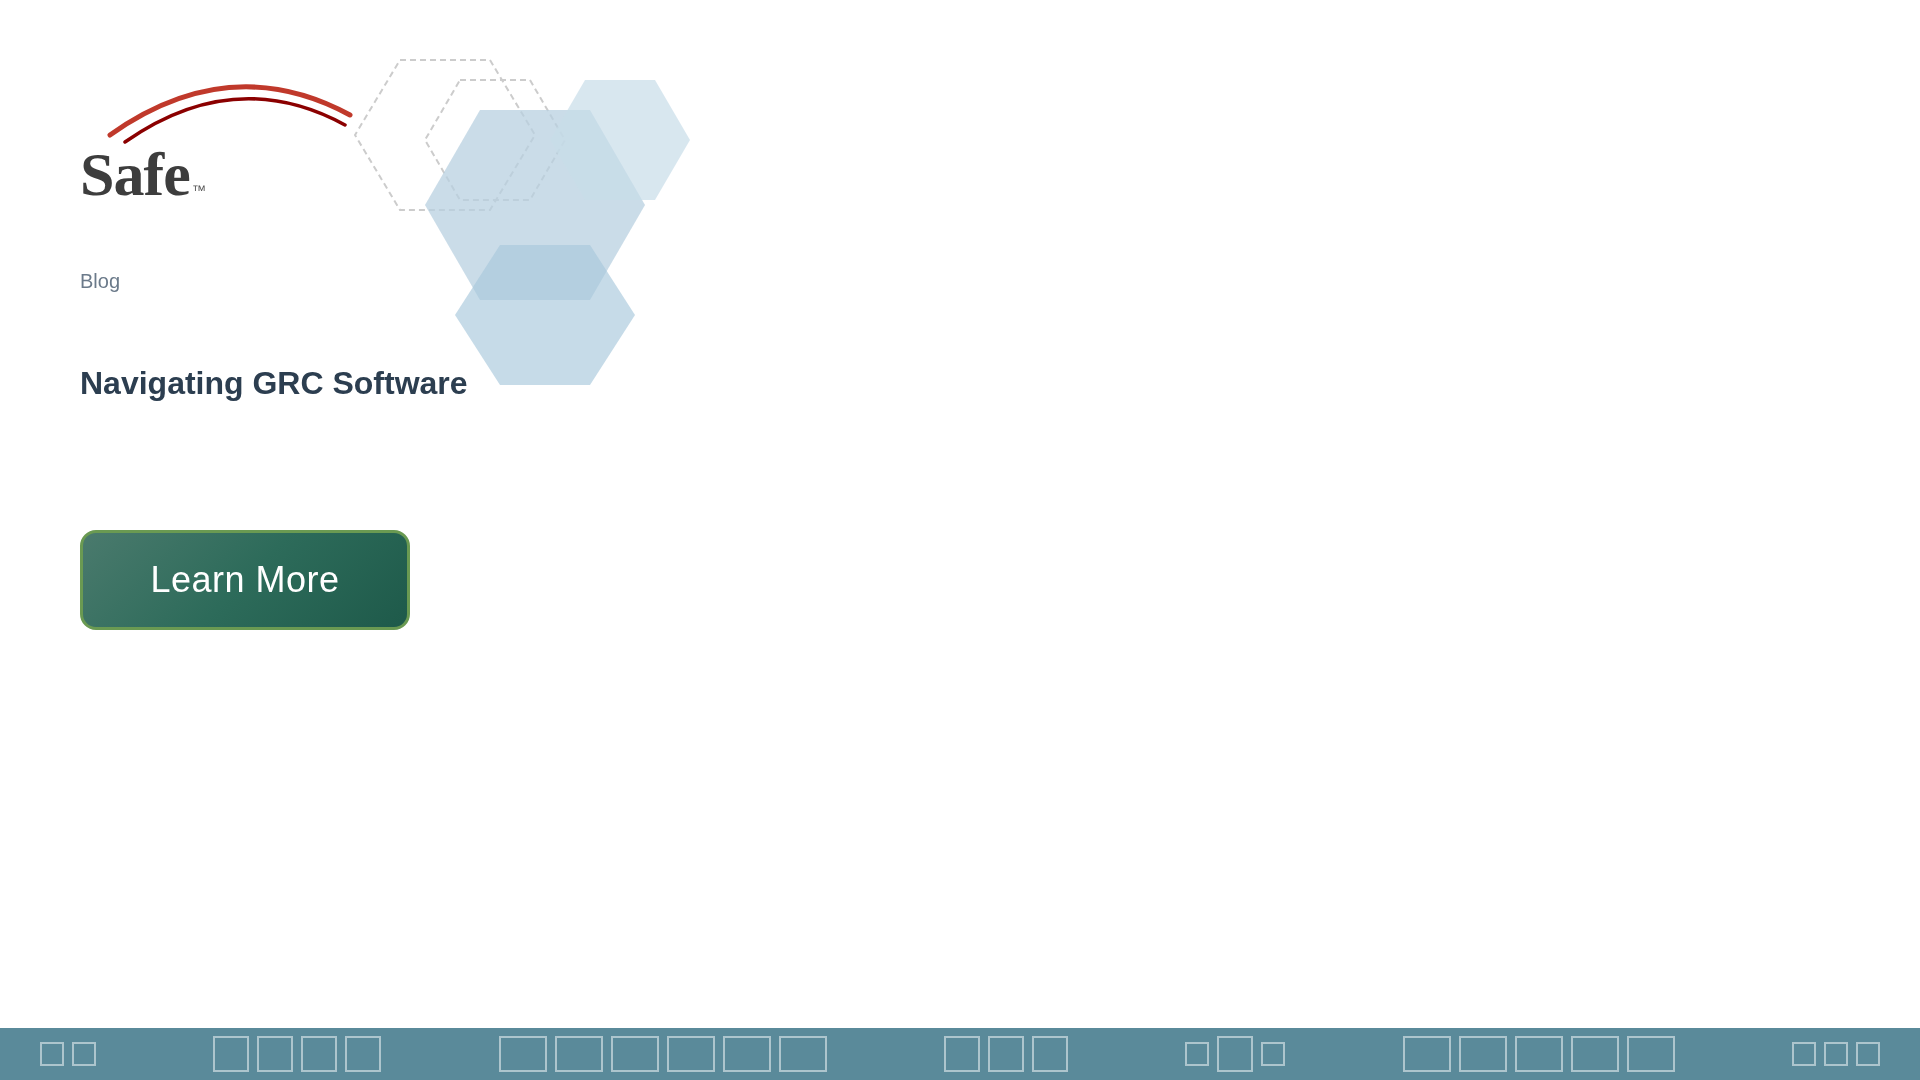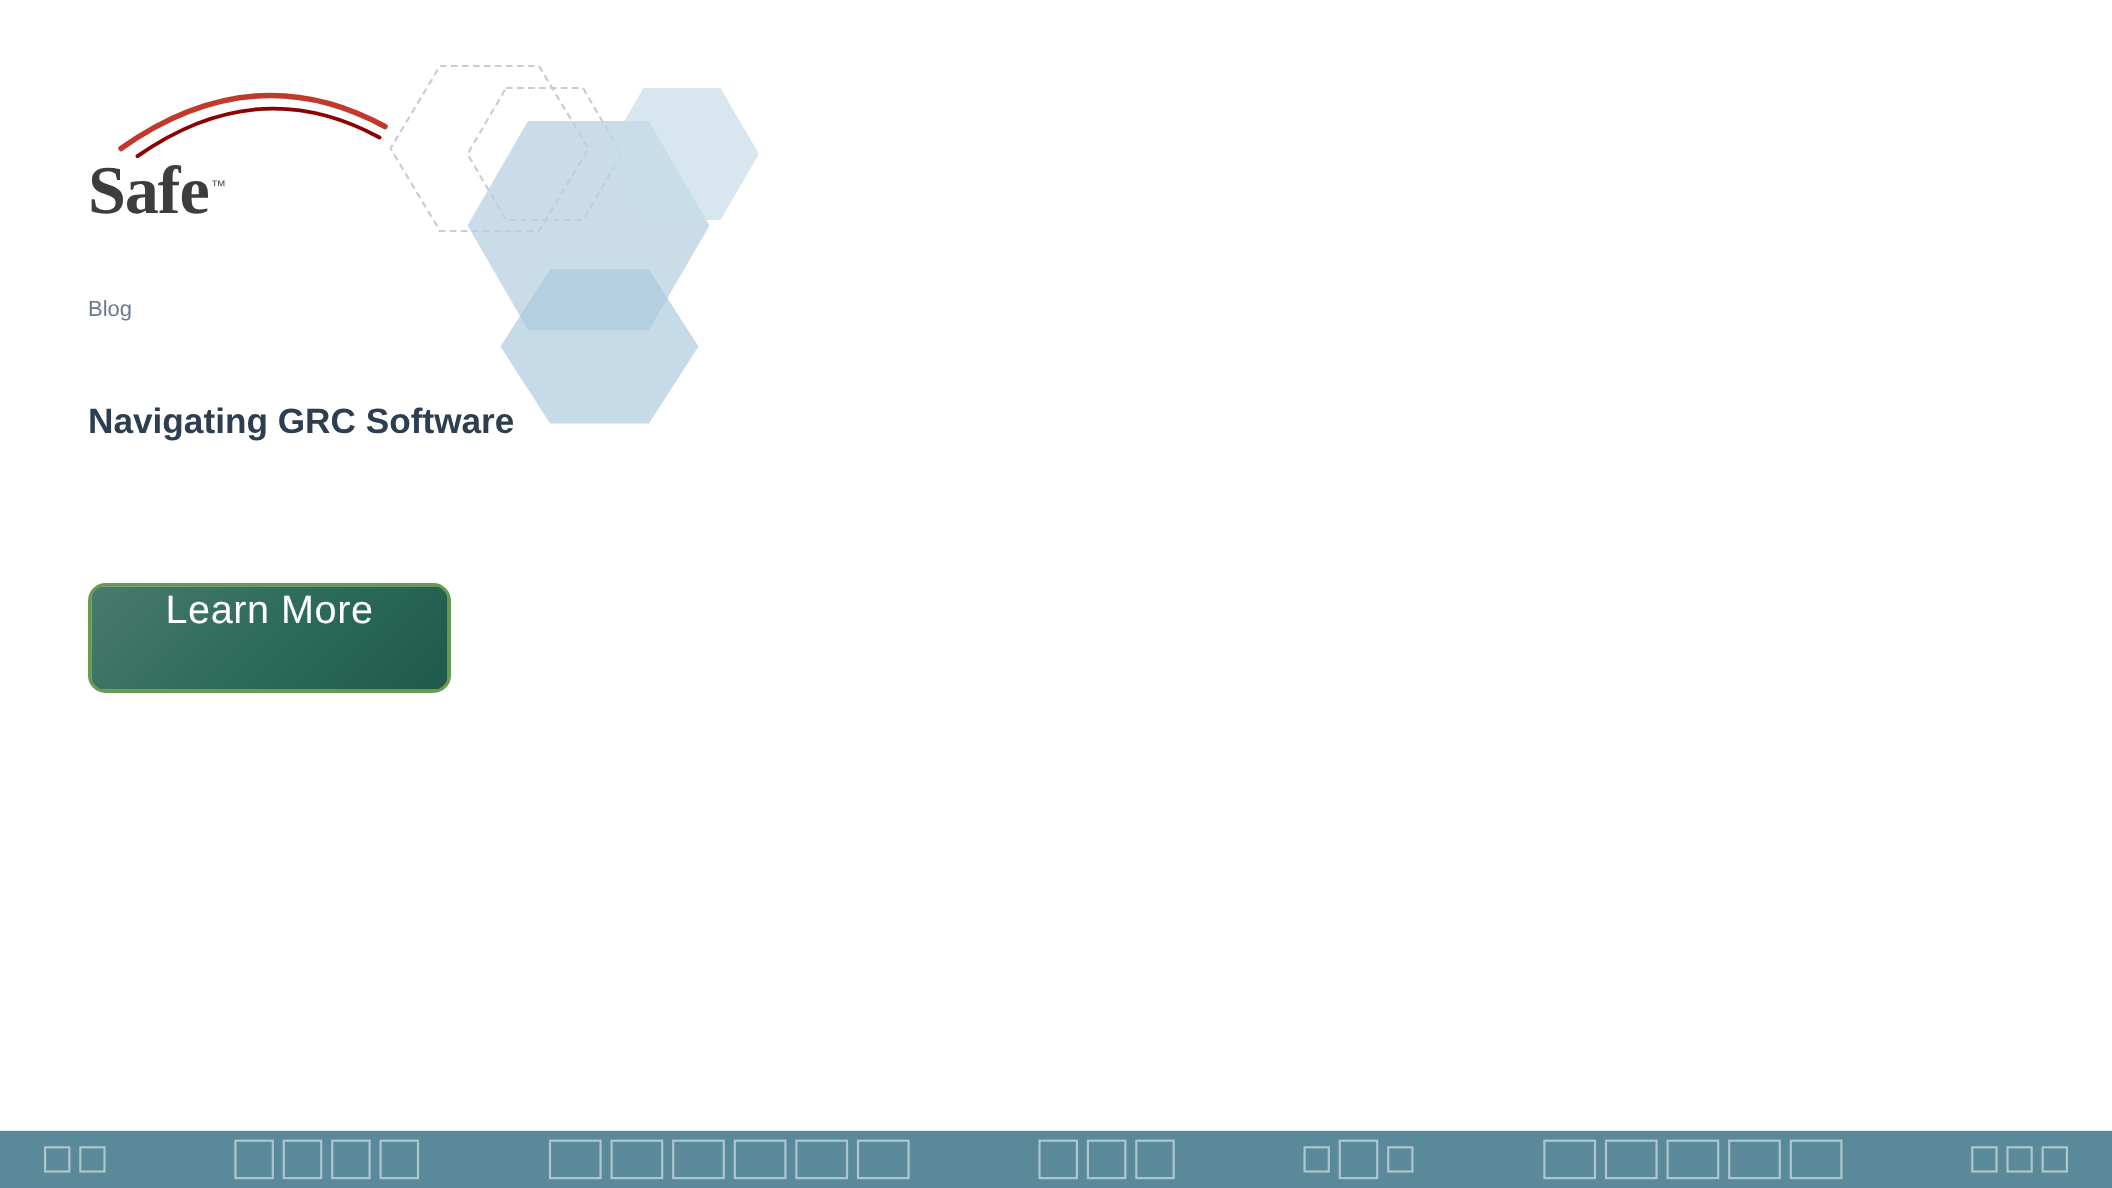--- a/index.html
+++ b/index.html
@@ -35,21 +35,21 @@
     }
 
     .logo-wrapper {
       position: relative;
       width: 320px;
       height: 160px;
     }
 
     .logo-text {
       display: flex;
-      align-items: center;
+      align-items: flex-end;
       position: absolute;
       bottom: 10px;
       left: 0;
     }
 
     .logo-safe {
       font-size: 62px;
       font-weight: bold;
       color: #3d3d3d;
       font-family: Georgia, serif;
@@ -116,20 +116,21 @@
       position: absolute;
       top: 530px;
       left: 80px;
       width: 330px;
       height: 100px;
       background: linear-gradient(135deg, #4a7a6d 0%, #2d6b5a 50%, #1e5a4a 100%);
       border: 3px solid #6a9a52;
       border-radius: 16px;
       cursor: pointer;
       display: flex;
+      align-items: center;
       justify-content: center;
       font-size: 36px;
       color: #ffffff;
       font-family: Arial, sans-serif;
       font-weight: 400;
       letter-spacing: 0.5px;
       text-decoration: none;
       outline: none;
       transition: opacity 0.2s;
     }

